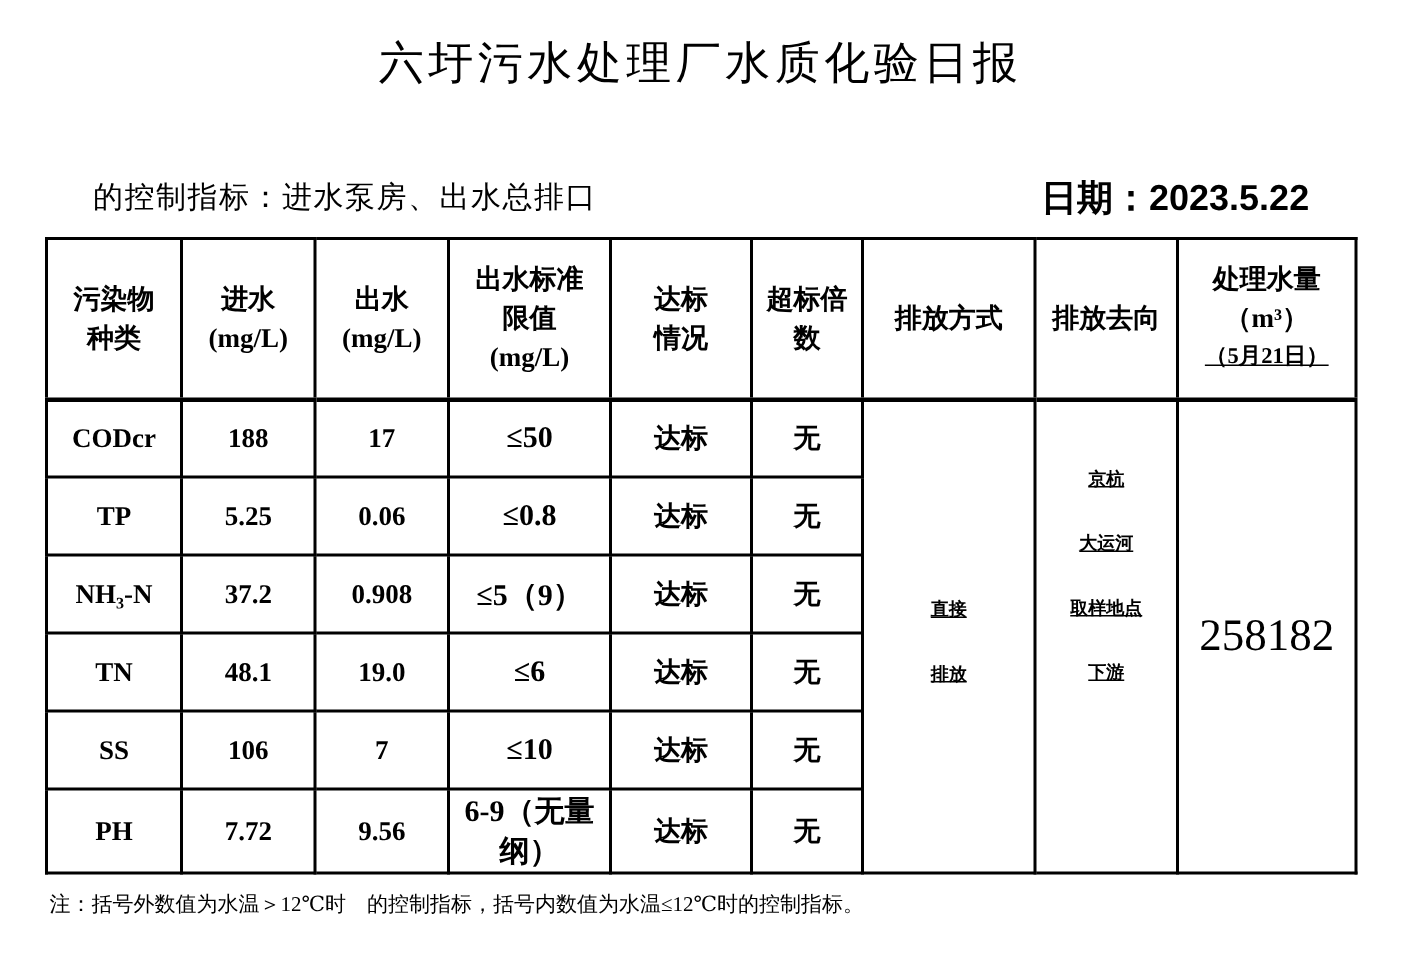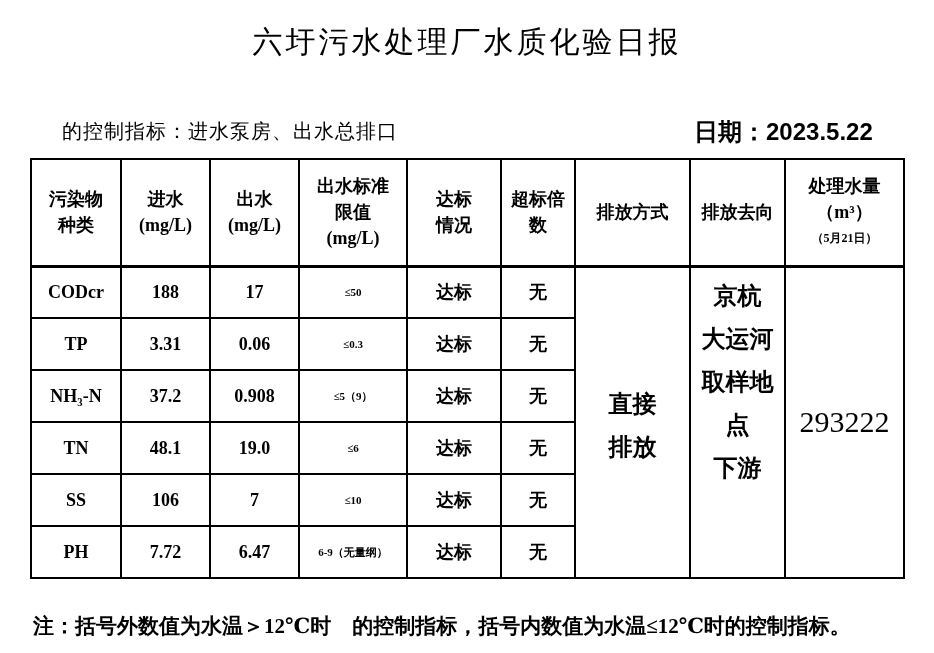--- a/index.html
+++ b/index.html
@@ -27,33 +27,33 @@
   }
   th,td{
     border:2px solid #000;padding:0;margin:0;
     text-align:center;vertical-align:middle;
     font-weight:bold;font-size:18px;color:#000;
   }
   thead tr{height:107px;}
   tbody tr{height:52px;}
   thead th{border-bottom:3px solid #000;line-height:26px;font-size:18px;}
   .hline{display:block;line-height:26px;}
-  .vol-sub{font-size:12px;}
-  td.c-limit{font-size:11px;text-align:center;}
+  .vol-sub{font-size:15px;text-decoration:underline;}
+  td.c-limit{font-size:20px;text-align:center;}
   td.c-vol{
     font-size:30px;font-weight:400;
     font-family:"Liberation Serif","DejaVu Serif",serif;
   }
-  .mlines{font-weight:bold;font-size:24px;}
+  .mlines{font-weight:bold;font-size:12px;text-decoration:underline;}
   .mlines div{line-height:43px;}
   .mode{transform:translateY(4px);}
   .dest{transform:translateY(-40px);}
   .note{
-    position:absolute;left:33px;top:612px;width:880px;
-    font-size:21px;font-weight:bold;
+    position:absolute;left:33px;top:594px;width:880px;
+    font-size:14px;font-weight:normal;
   }
 </style>
 </head>
 <body>
 
 <h1 class="title">六圩污水处理厂水质化验日报</h1>
 <div class="sampling">的控制指标：进水泵房、出水总排口</div>
 <div class="date">日期：2023.5.22</div>
 
 <table class="report">
@@ -119,27 +119,27 @@
         </div>
       </td>
       <td rowspan="6">
         <div class="mlines dest">
           <div>京杭</div>
           <div>大运河</div>
           <div>取样地点</div>
           <div>下游</div>
         </div>
       </td>
-      <td rowspan="6" class="c-vol">293222</td>
+      <td rowspan="6" class="c-vol">258182</td>
     </tr>
     <tr>
       <td>TP</td>
-      <td>3.31</td>
+      <td>5.25</td>
       <td>0.06</td>
-      <td class="c-limit">≤0.3</td>
+      <td class="c-limit">≤0.8</td>
       <td>达标</td>
       <td>无</td>
     </tr>
     <tr>
       <td>NH₃-N</td>
       <td>37.2</td>
       <td>0.908</td>
       <td class="c-limit">≤5（9）</td>
       <td>达标</td>
       <td>无</td>
@@ -156,21 +156,21 @@
       <td>SS</td>
       <td>106</td>
       <td>7</td>
       <td class="c-limit">≤10</td>
       <td>达标</td>
       <td>无</td>
     </tr>
     <tr>
       <td>PH</td>
       <td>7.72</td>
-      <td>6.47</td>
+      <td>9.56</td>
       <td class="c-limit">6-9（无量纲）</td>
       <td>达标</td>
       <td>无</td>
     </tr>
   </tbody>
 </table>
 
 <div class="note">注：括号外数值为水温＞12℃时　的控制指标，括号内数值为水温≤12℃时的控制指标。</div>
 
 </body></html>

